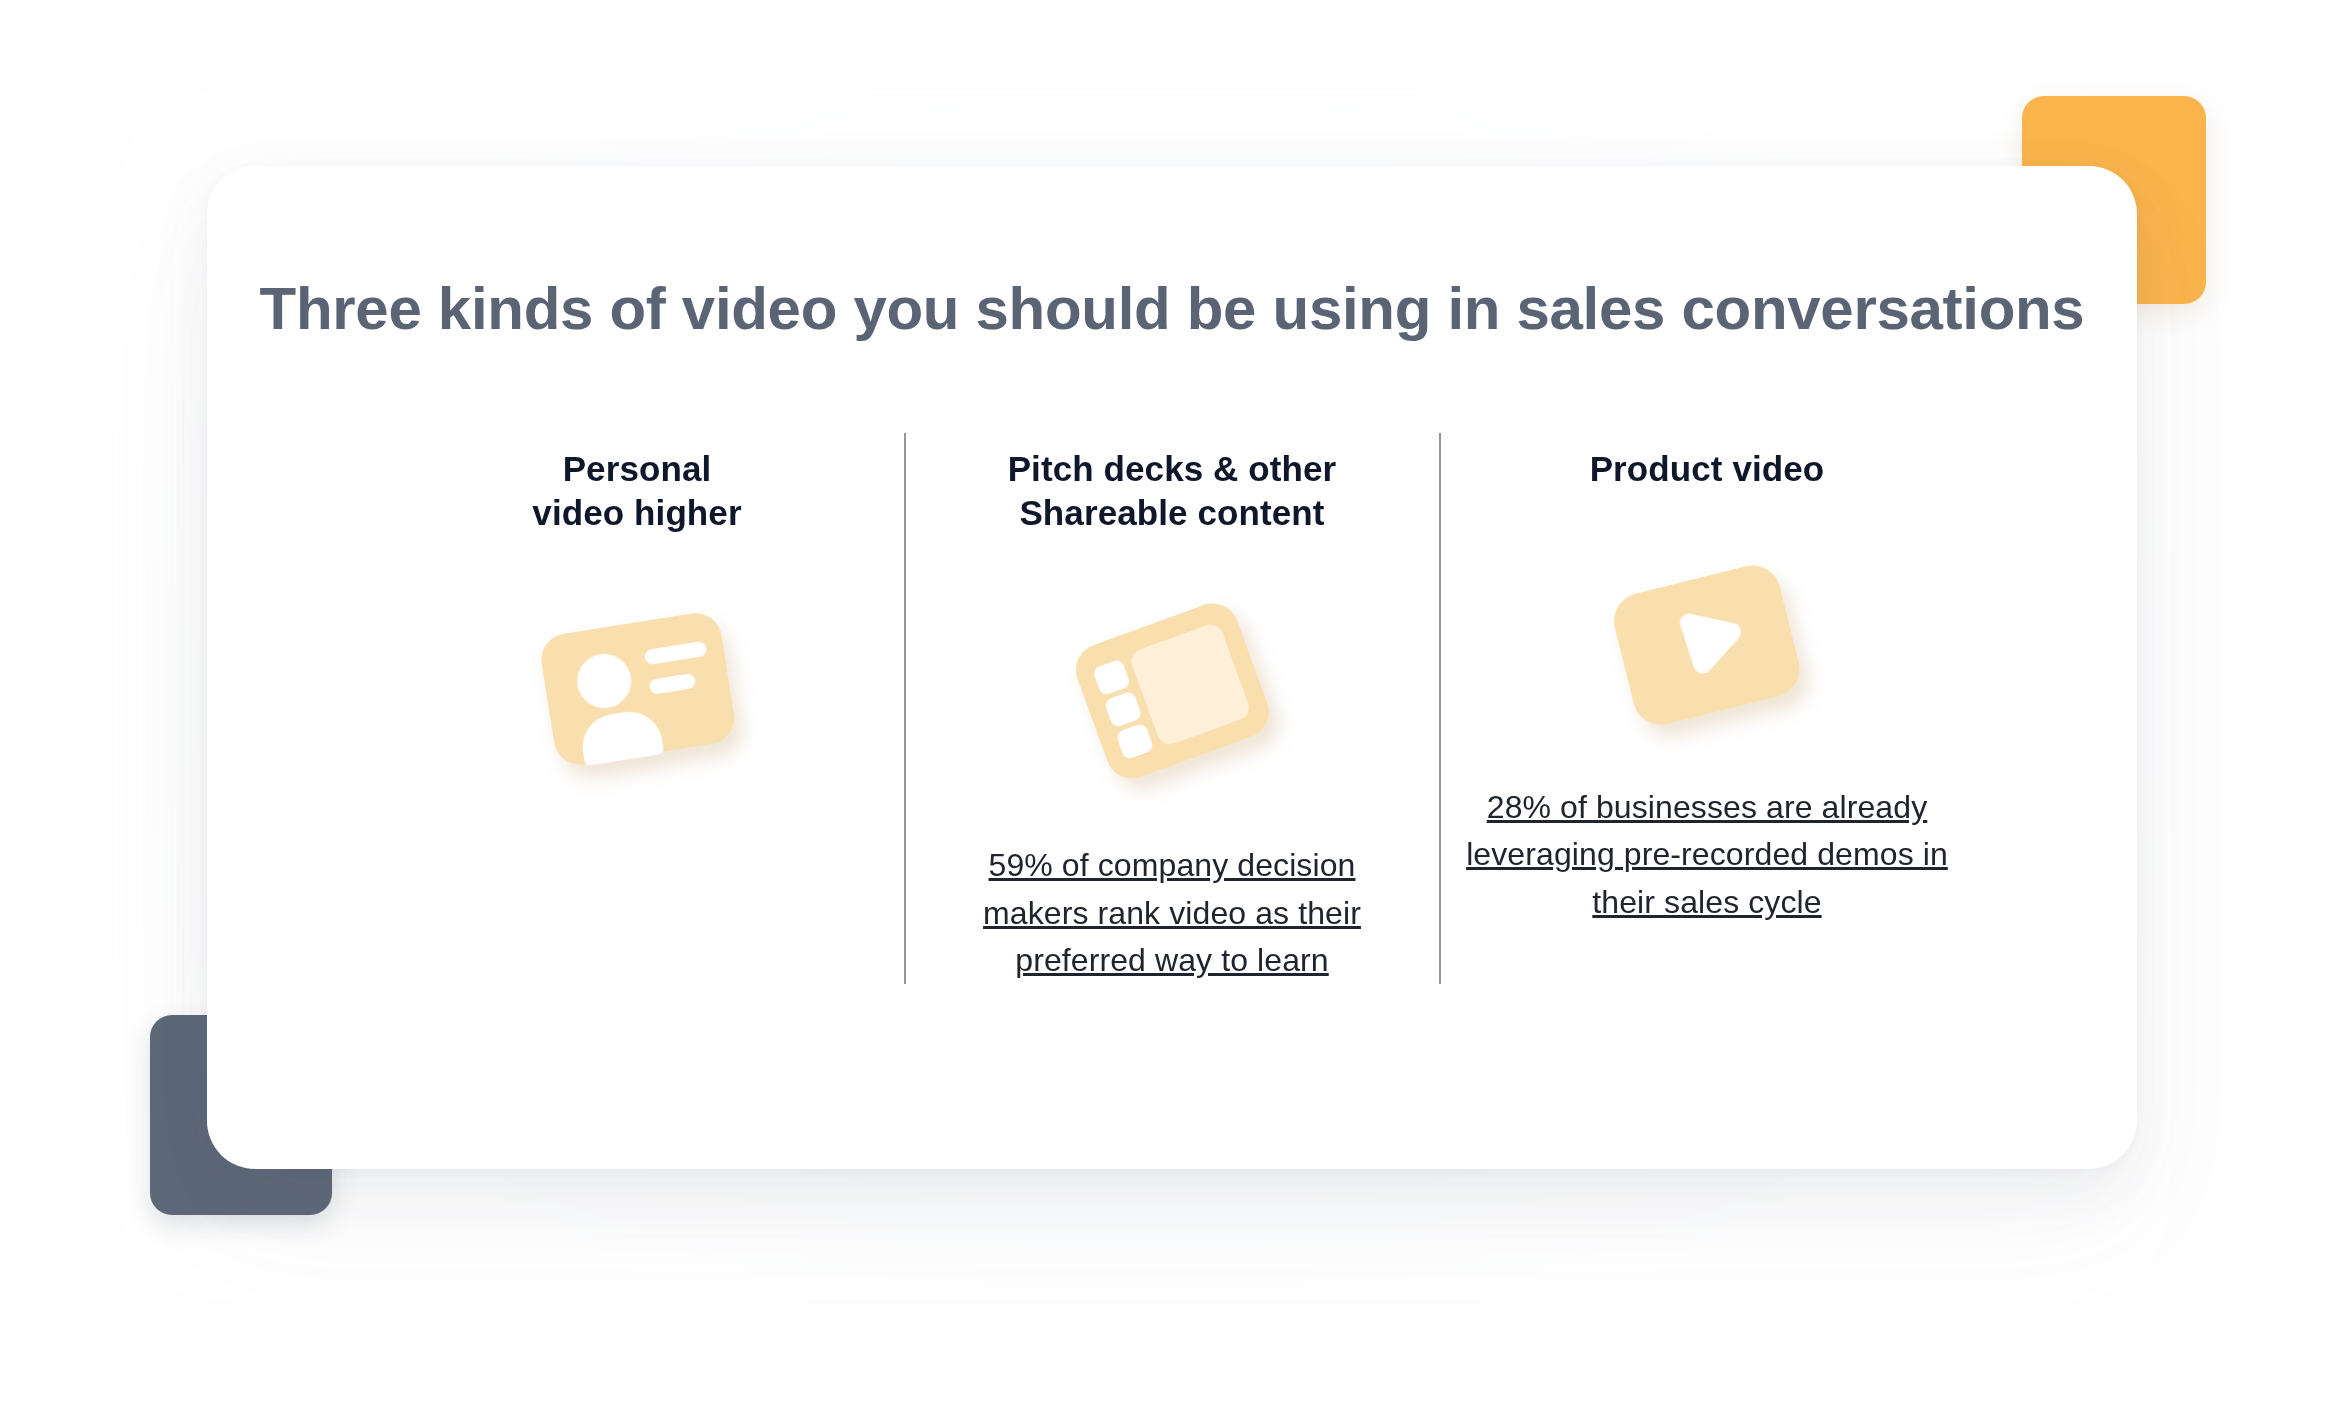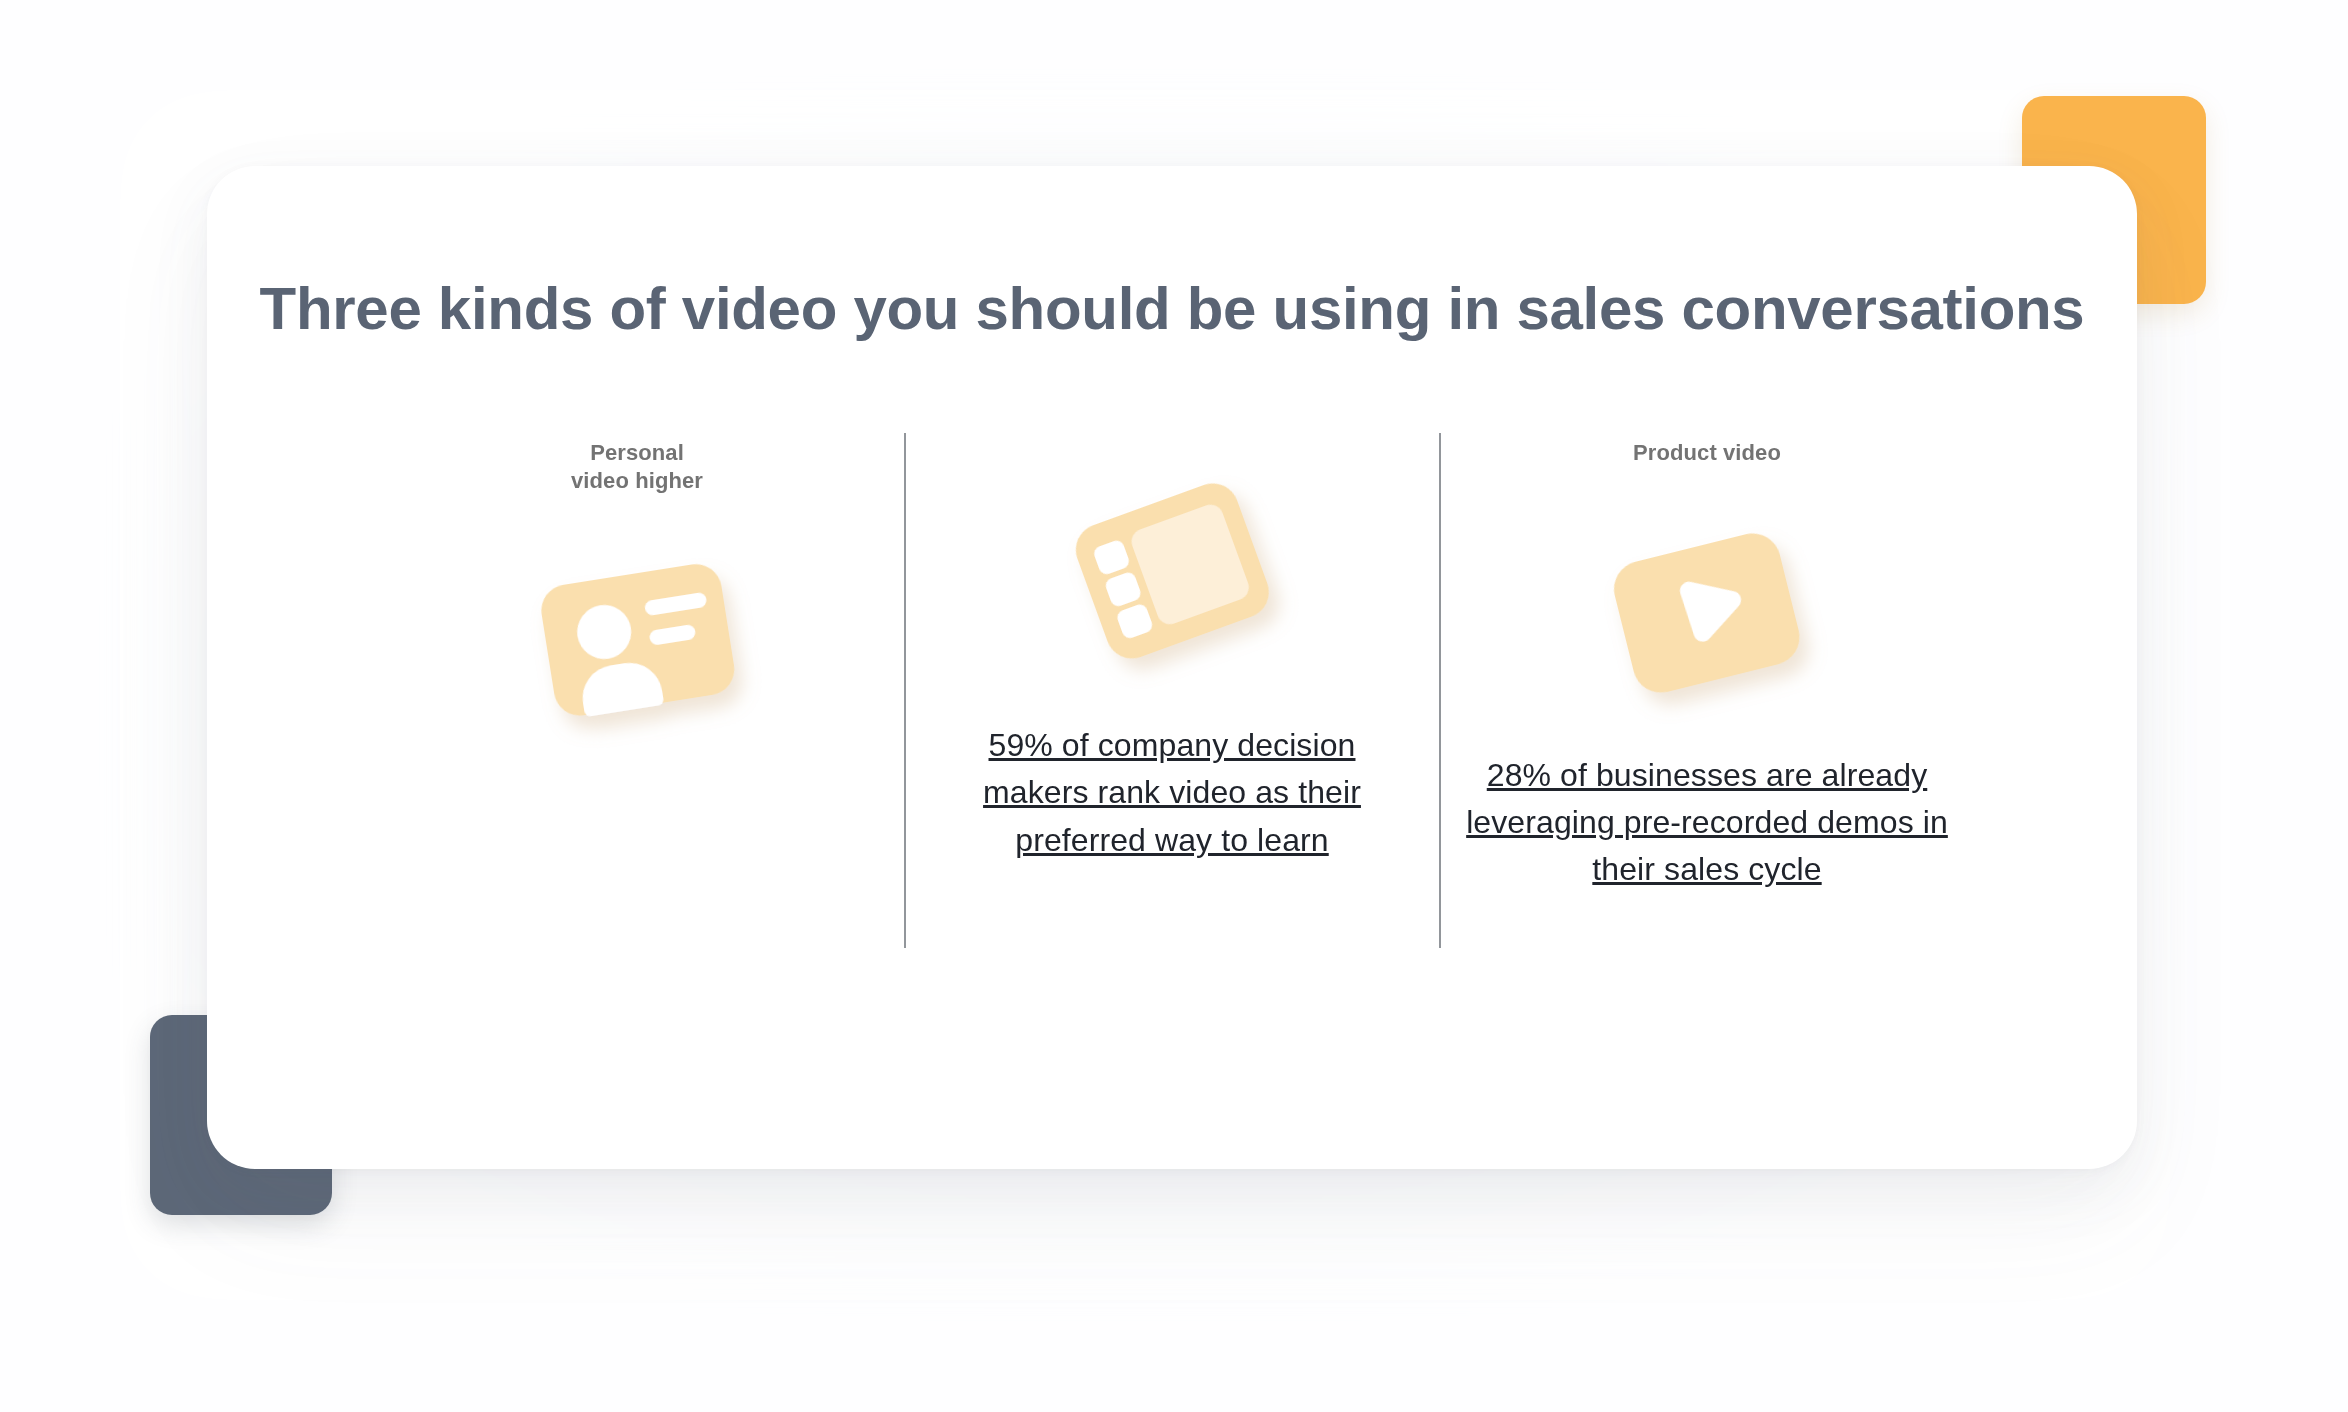--- a/index.html
+++ b/index.html
@@ -108,25 +108,25 @@
     flex: 0 0 auto;
     width: 2px;
     align-self: stretch;
     min-height: 515px;
     background: #73787f;
     opacity: 0.78;
     margin-top: 2px;
   }
 
   .col-heading {
-    font-size: 22px;
+    font-size: 35px;
     font-weight: 700;
     line-height: 1.26;
-    color: #737373;
-    margin: 8px;
+    color: #0f172a;
+    margin: 16px;
     letter-spacing: 0.1px;
   }
 
   
   .icon-wrap {
     width: 300px;
     height: 215px;
     margin-top: 32px;
     display: flex;
     align-items: center;
@@ -188,20 +188,24 @@
               <rect x="128" y="84" width="46" height="15" rx="7.5" ry="7.5" fill="#ffffff"></rect>
             </g>
           </svg>
         </div>
 
       </div>
 
       <div class="divider"></div>
 
       <div class="col col2">
+        <div class="col-heading">
+          <span>Pitch decks &amp; other</span><br>
+          <span>Shareable content</span>
+        </div>
 
         <div class="icon-wrap">
           <svg class="icon-svg" width="230" height="195" viewBox="0 0 230 195">
             <defs>
               <filter id="sh2" x="-40%" y="-40%" width="190%" height="200%">
                 <feDropShadow dx="6" dy="14" stdDeviation="9" flood-color="#caa97a" flood-opacity="0.30"></feDropShadow>
               </filter>
             </defs>
             <g transform="rotate(-20 115 97)" filter="url(#sh2)">
               <rect x="30" y="28" width="170" height="140" rx="26" ry="26" fill="#fadfae"></rect>

